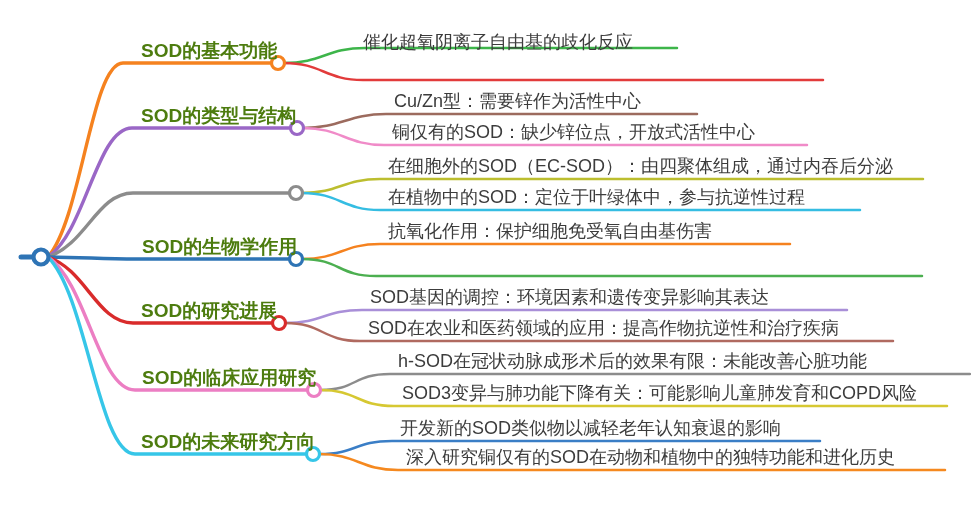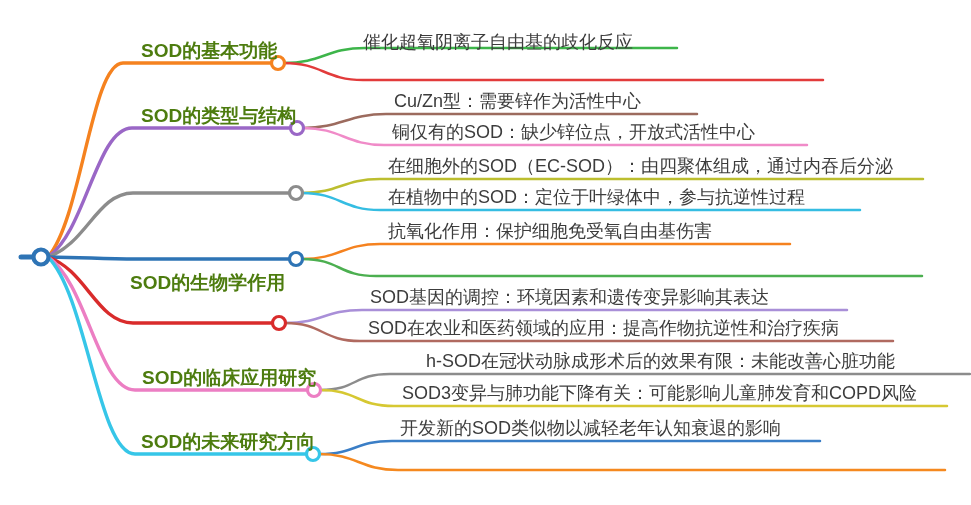--- a/index.html
+++ b/index.html
@@ -56,22 +56,24 @@
     </svg>
   <div id="labels">
       <div class="child-label" style="left: 363px; top: 24px; margin-top: 7px;">催化超氧阴离子自由基的歧化反应</div>
       <div class="branch-label" style="left: 141px; top: 40px;">SOD的基本功能</div>
       <div class="child-label" style="left: 394px; top: 90px;">Cu/Zn型：需要锌作为活性中心</div>
       <div class="child-label" style="left: 392px; top: 121px;">铜仅有的SOD：缺少锌位点，开放式活性中心</div>
       <div class="branch-label" style="left: 141px; top: 105px;">SOD的类型与结构</div>
       <div class="child-label" style="left: 388px; top: 155px;">在细胞外的SOD（EC-SOD）：由四聚体组成，通过内吞后分泌</div>
       <div class="child-label" style="left: 388px; top: 186px;">在植物中的SOD：定位于叶绿体中，参与抗逆性过程</div>
       <div class="child-label" style="left: 388px; top: 220px;">抗氧化作用：保护细胞免受氧自由基伤害</div>
-      <div class="branch-label" style="left: 130px; top: 236px; margin-top: 36px;">SOD的生物学作用</div>
+      <div class="branch-label" style="left: 142px; top: 236px;">SOD的生物学作用</div>
       <div class="child-label" style="left: 370px; top: 286px;">SOD基因的调控：环境因素和遗传变异影响其表达</div>
       <div class="child-label" style="left: 368px; top: 317px;">SOD在农业和医药领域的应用：提高作物抗逆性和治疗疾病</div>
-      <div class="child-label" style="left: 398px; top: 350px; margin-left: 28px;">h-SOD在冠状动脉成形术后的效果有限：未能改善心脏功能</div>
+      <div class="branch-label" style="left: 141px; top: 300px;">SOD的研究进展</div>
+      <div class="child-label" style="left: 398px; top: 350px;">h-SOD在冠状动脉成形术后的效果有限：未能改善心脏功能</div>
       <div class="child-label" style="left: 402px; top: 382px;">SOD3变异与肺功能下降有关：可能影响儿童肺发育和COPD风险</div>
       <div class="branch-label" style="left: 142px; top: 367px;">SOD的临床应用研究</div>
       <div class="child-label" style="left: 400px; top: 417px;">开发新的SOD类似物以减轻老年认知衰退的影响</div>
+      <div class="child-label" style="left: 406px; top: 446px;">深入研究铜仅有的SOD在动物和植物中的独特功能和进化历史</div>
       <div class="branch-label" style="left: 141px; top: 431px;">SOD的未来研究方向</div>
     </div>
 </div>
 
 </body></html>

